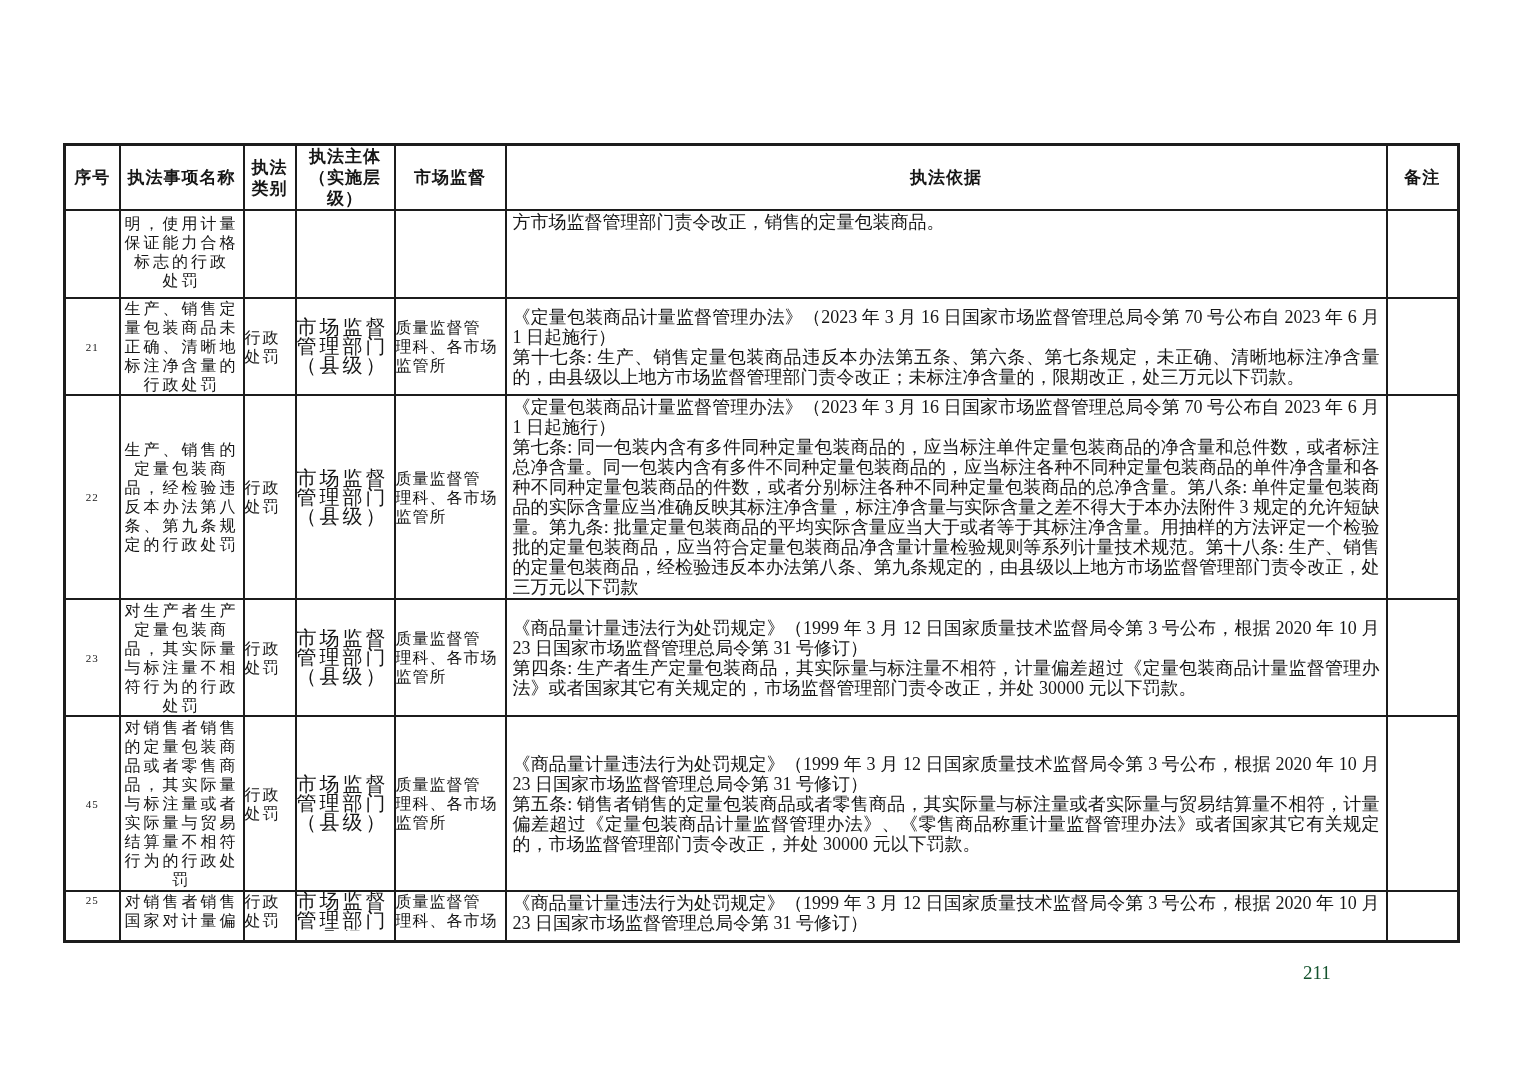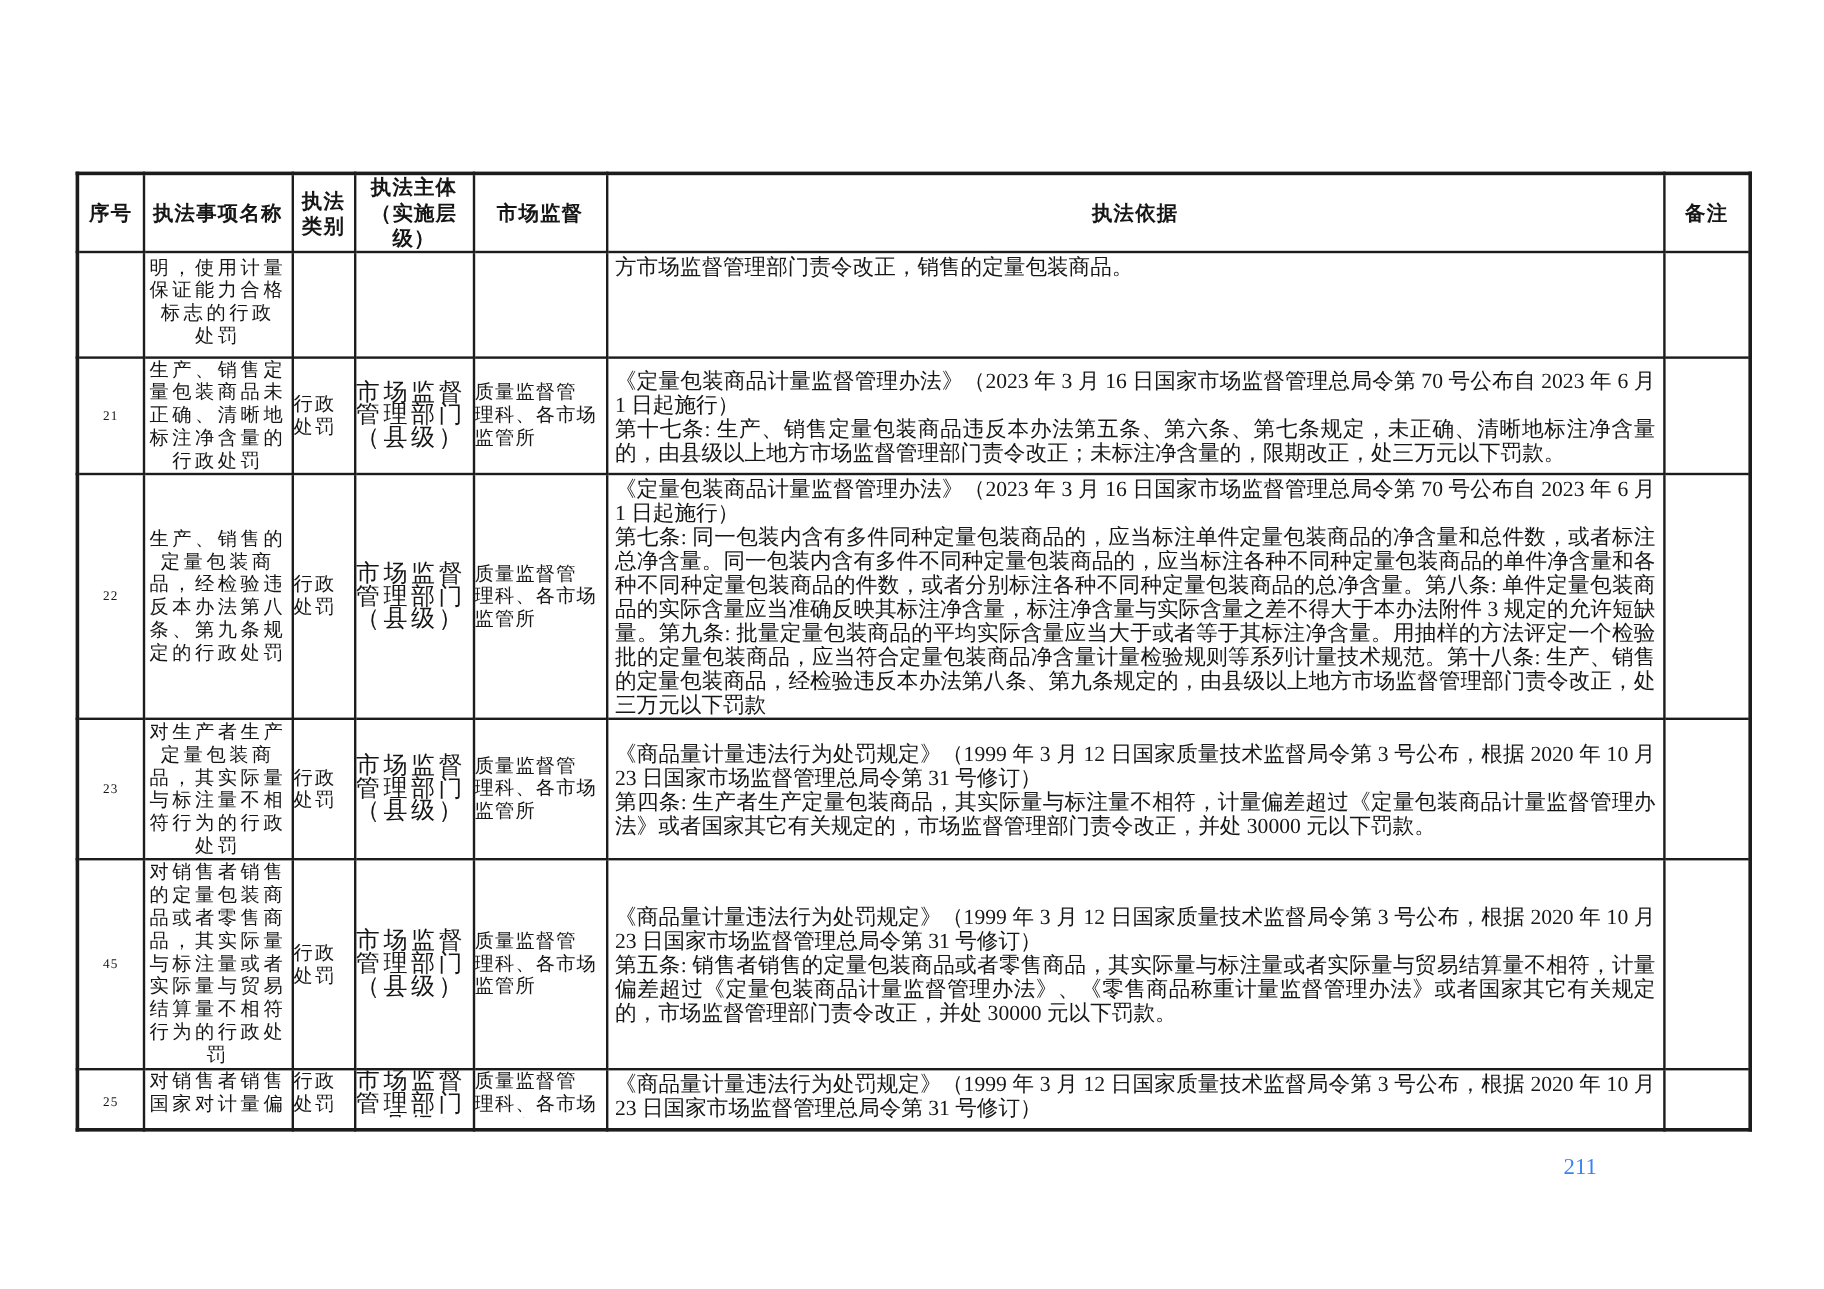--- a/index.html
+++ b/index.html
@@ -29,45 +29,45 @@
   }
   .doc th {
     font-family: "Liberation Sans", "DejaVu Sans", sans-serif;
     font-weight: bold;
     font-size: 17px;
     line-height: 21px;
     text-align: center;
     letter-spacing: 1px;
   }
   td.c-index { text-align: center; font-size: 11px; letter-spacing: 1px; }
-  td.c-name  { text-align: center; font-size: 16px; line-height: 19px; letter-spacing: 3px; }
+  td.c-name  { text-align: center; font-size: 16px; line-height: 19px; letter-spacing: 3px; border-radius: 17px; }
   td.c-cat   { text-align: left; font-size: 16px; line-height: 19px; letter-spacing: 2px; }
   td.c-subj  { text-align: left; font-size: 20px; line-height: 19px; letter-spacing: 3px; }
   td.c-agcy  { text-align: left; font-size: 16px; line-height: 19px; letter-spacing: 1px; }
   td.c-basis { text-align: justify; font-size: 18px; line-height: 20px; padding: 1px 6px 1px 6px; }
   td.c-remark { }
 
   tr.r-head { height: 59px; }
   tr.r-cont { height: 88px; }
   tr.r-21 { height: 95px; }
   tr.r-22 { height: 200px; }
   tr.r-23 { height: 117px; }
   tr.r-24 { height: 175px; }
   tr.r-25 { height: 50px; }
 
   tr.r-cont td { vertical-align: top; }
   tr.r-cont td.c-name { padding-top: 3px; }
   tr.r-25 td { vertical-align: top; }
   .clip  { height: 44px; overflow: hidden; }   
   .clip-s { height: 39px; overflow: hidden; }
-  .clip-i { height: 44px; overflow: hidden; padding-top: 21px; }
+  .clip-i { height: 44px; overflow: hidden; padding-top: 2px; }
 
   .page-num {
     position: absolute; left: 1303px; top: 962px;
-    font-size: 19px; color: #3b82f6;
+    font-size: 19px; color: #14532d;
     font-family: "Liberation Serif", "DejaVu Serif", serif;
   }
 </style>
 </head>
 <body>
 
 <div class="sheet">
 
   <table class="doc">
     <colgroup>

